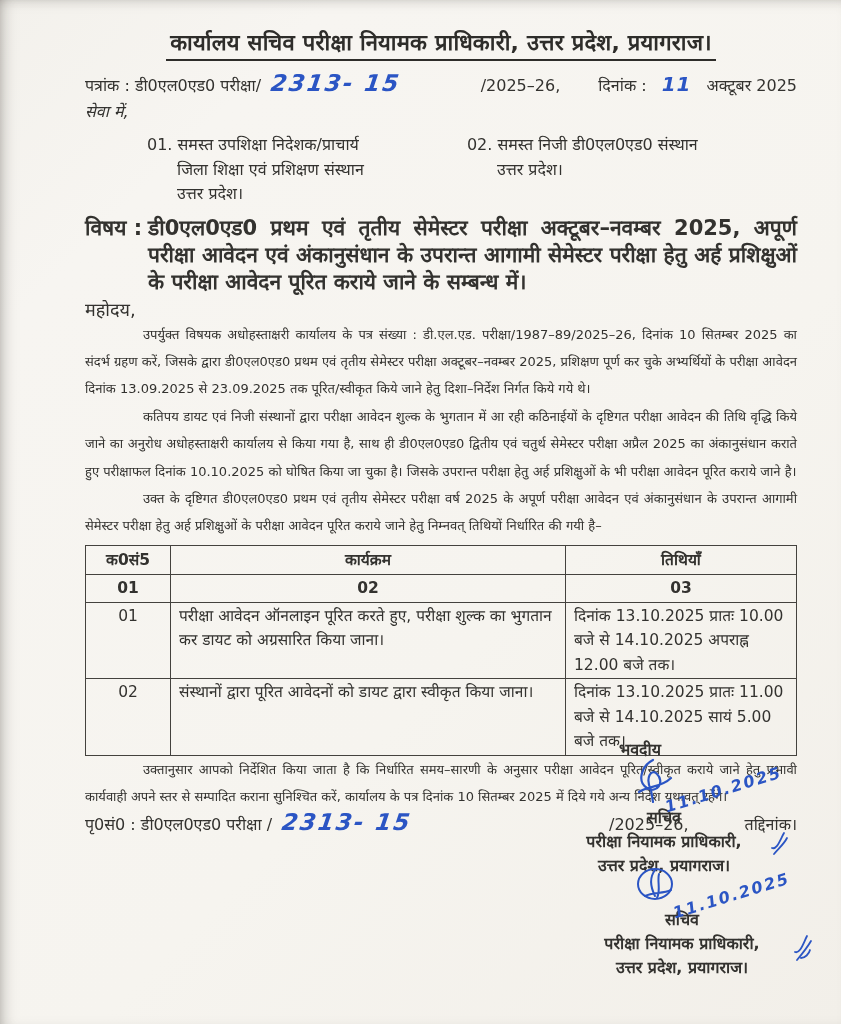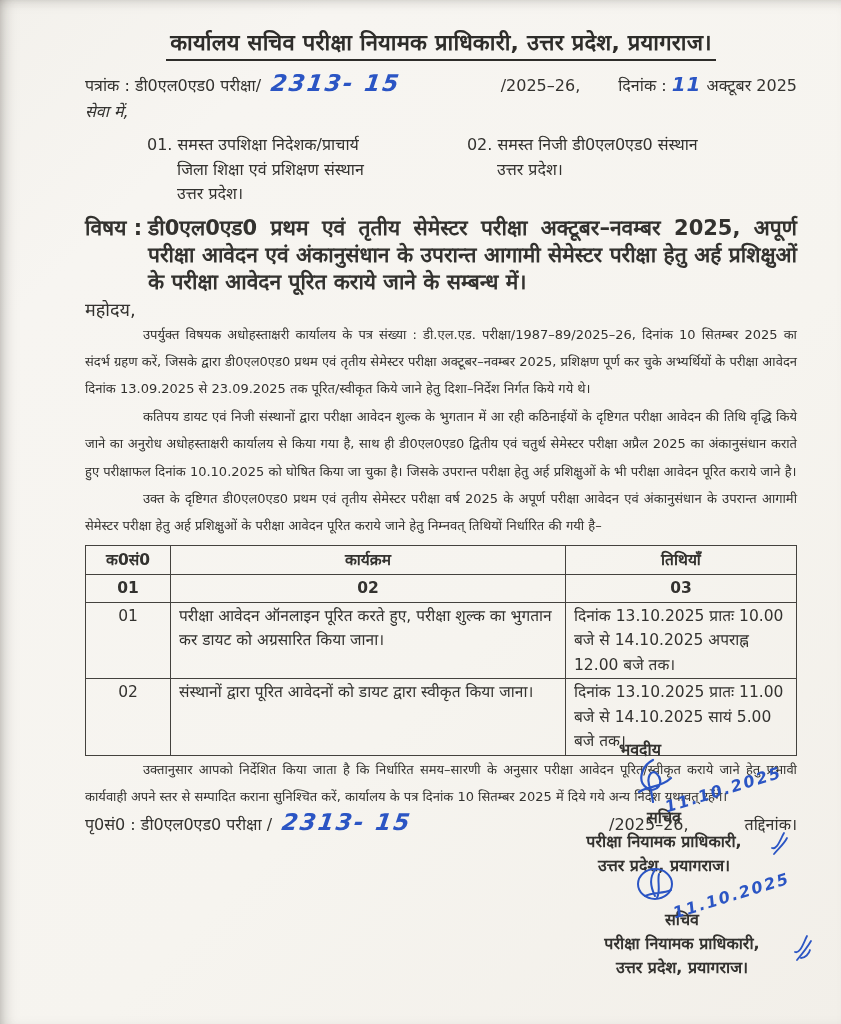--- a/index.html
+++ b/index.html
@@ -18,21 +18,21 @@
   .title-wrap{text-align:center;}
   .doc-title{
     display:inline-block;font-size:22px;font-weight:bold;color:#2e2d2a;
     border-bottom:2px solid #2e2d2a;padding:0 4px 3px 4px;letter-spacing:.2px;
   }
   
   .refline{display:flex;align-items:baseline;margin-top:9px;font-size:16px;white-space:nowrap;}
   .hand{color:#2b55c4;font-style:italic;}
   .ref-number{font-size:23px;letter-spacing:2px;transform:skewX(-8deg);margin-left:10px;font-weight:bold;}
   .ref-year{margin-left:auto;}
-  .ref-date-group{margin-left:38px;display:flex;align-items:baseline;gap:5px;}
+  .ref-date-group{margin-left:38px;display:flex;align-items:baseline;gap:15px;}
   .ref-day{font-size:20px;font-weight:bold;letter-spacing:1px;}
   .seva{font-size:16px;margin-top:4px;font-style:italic;}
   
   .addressees{display:flex;margin-top:11px;font-size:16px;line-height:24.5px;}
   .addr1{margin-left:62px;}
   .addr2{margin-left:103px;}
   .addr-cont{padding-left:30px;}
   
   .subject{display:flex;margin-top:8px;font-size:21px;line-height:27px;}
   .subject-label{width:63px;flex:none;font-weight:bold;}
@@ -111,21 +111,21 @@
 
     <div class="salutation">महोदय,</div>
 
     <p class="para">उपर्युक्त विषयक अधोहस्ताक्षरी कार्यालय के पत्र संख्या : डी.एल.एड. परीक्षा/1987–89/2025–26, दिनांक 10 सितम्बर 2025 का संदर्भ ग्रहण करें, जिसके द्वारा डी0एल0एड0 प्रथम एवं तृतीय सेमेस्टर परीक्षा अक्टूबर–नवम्बर 2025, प्रशिक्षण पूर्ण कर चुके अभ्यर्थियों के परीक्षा आवेदन दिनांक 13.09.2025 से 23.09.2025 तक पूरित/स्वीकृत किये जाने हेतु दिशा–निर्देश निर्गत किये गये थे।</p>
     <p class="para">कतिपय डायट एवं निजी संस्थानों द्वारा परीक्षा आवेदन शुल्क के भुगतान में आ रही कठिनाईयों के दृष्टिगत परीक्षा आवेदन की तिथि वृद्धि किये जाने का अनुरोध अधोहस्ताक्षरी कार्यालय से किया गया है, साथ ही डी0एल0एड0 द्वितीय एवं चतुर्थ सेमेस्टर परीक्षा अप्रैल 2025 का अंकानुसंधान कराते हुए परीक्षाफल दिनांक 10.10.2025 को घोषित किया जा चुका है। जिसके उपरान्त परीक्षा हेतु अर्ह प्रशिक्षुओं के भी परीक्षा आवेदन पूरित कराये जाने है।</p>
     <p class="para">उक्त के दृष्टिगत डी0एल0एड0 प्रथम एवं तृतीय सेमेस्टर परीक्षा वर्ष 2025 के अपूर्ण परीक्षा आवेदन एवं अंकानुसंधान के उपरान्त आगामी सेमेस्टर परीक्षा हेतु अर्ह प्रशिक्षुओं के परीक्षा आवेदन पूरित कराये जाने हेतु निम्नवत् तिथियों निर्धारित की गयी है–</p>
 
     <table class="sched">
       <tbody>
           <tr>
-        <th class="c1">क0सं0</th>
+        <th class="c1">क0सं5</th>
         <th class="c2">कार्यक्रम</th>
         <th>तिथियाँ</th>
       </tr>
       <tr class="numrow">
         <td>01</td>
         <td>02</td>
         <td>03</td>
       </tr>
       <tr>
         <td class="sn">01</td>

